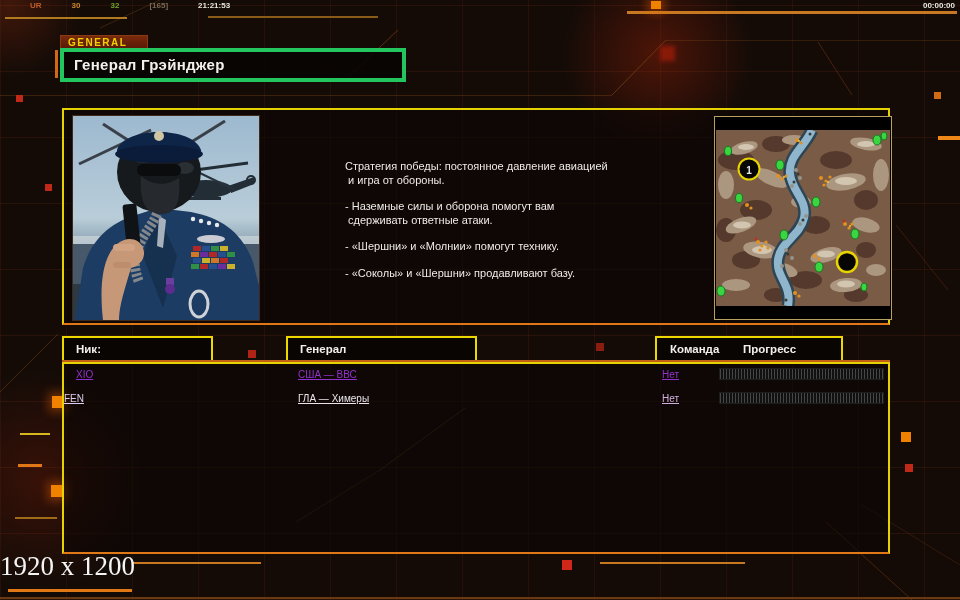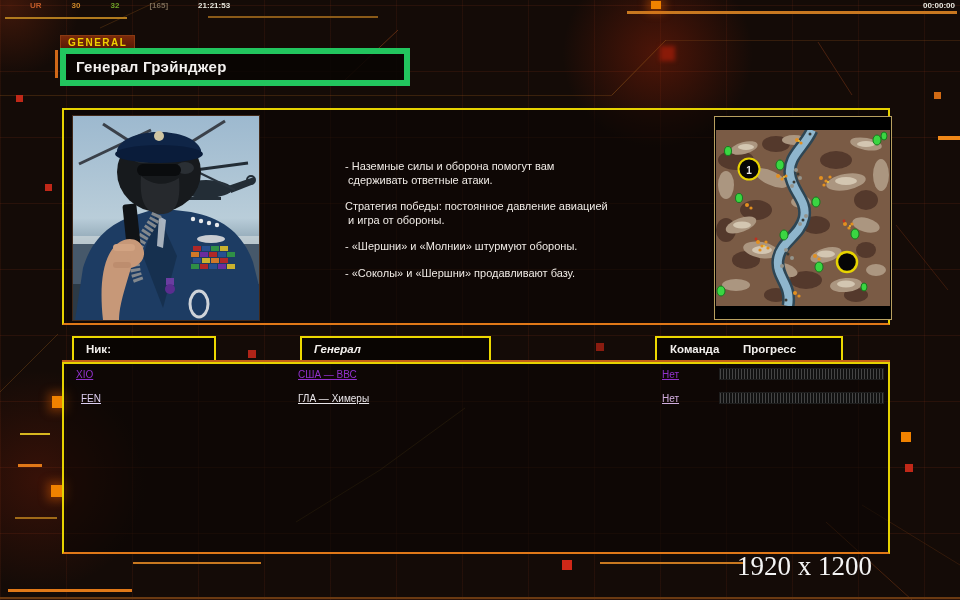--- a/index.html
+++ b/index.html
@@ -15,65 +15,65 @@
       repeating-linear-gradient(90deg, rgba(150,55,25,0.13) 0 1px, transparent 1px 66px);
   }
   .abs{position:absolute;}
   
   .debugbar{left:2px;top:1px;font-size:8px;font-weight:bold;letter-spacing:0;white-space:nowrap;}
   .debugbar span{margin-right:2px;padding-left:28px;}
   .dbg1{color:#c05a28;} .dbg2{color:#cc8828;} .dbg3{color:#70a428;} .dbg4{color:#7a6a55;} .dbg5{color:#e6e6dc;margin-top:20px;}
   .timer{right:5px;top:1px;font-size:8px;font-weight:bold;color:#e8e8e0;}
   
   .tab{
-    left:60px;top:35px;height:12px;padding:1px 7px 0 7px;
+    left:60px;top:35px;height:12px;padding:1px 20px 0 7px;
     background:linear-gradient(#7a2a0a,#581806);
     border:1px solid #8a3a12;border-bottom:none;
     color:#f0d000;font-size:10px;font-weight:bold;letter-spacing:1.5px;
   }
   .titlebox{
     left:60px;top:48px;width:328px;height:26px;
-    border:6px solid #22c55e;background:rgba(8,4,2,0.88);
+    border:4px solid #22c55e;background:rgba(8,4,2,0.88);
     color:#f2f0ee;font-size:15px;font-weight:bold;letter-spacing:.3px;
     line-height:26px;padding-left:10px;
   }
   
   .panel{
     border:2px solid #e6d200;border-bottom-color:#e07818;
     background:rgba(10,5,3,0.55);
   }
   .panel1{left:62px;top:108px;width:824px;height:213px;}
   .panel2{left:62px;top:362px;width:824px;height:188px;}
   .sep-line{left:62px;top:360px;width:828px;height:2px;background:#c2601a;}
   
   .hdrbox{
     top:336px;height:22px;border:2px solid #ecd800;background:rgba(8,4,2,0.9);
     color:#f2efec;font-size:11.5px;font-weight:bold;line-height:22px;
   }
-  .hdr-nick{left:72px;width:131px;padding-left:9px;}
-  .hdr-general{left:300px;width:187px;font-style:italic;}
+  .hdr-nick{left:62px;width:131px;padding-left:16px;}
+  .hdr-general{left:286px;width:187px;}
   .hdr-team{left:655px;width:184px;}
   .hdrbox .lbl{position:absolute;top:0;}
   
   .portrait{left:72px;top:115px;width:186px;height:204px;border:1px solid #41291a;background:#6f8aa0;}
   .portrait svg{display:block;}
   
   .briefing{left:345px;top:160px;width:330px;color:#efeae5;font-size:11px;line-height:13.5px;}
   .briefing .para{white-space:pre-line;margin:0 0 13px 0;}
   
   .minimap{left:714px;top:116px;width:176px;height:202px;border:1px solid #b8a060;background:#000;}
   .minimap svg{display:block;position:absolute;left:1px;top:13px;}
   
   .cell{font-size:10px;line-height:13px;white-space:nowrap;text-decoration:underline;}
   .pbar{
     width:165px;height:12px;background:#0c0c0c;border:1px solid #1d1d1d;box-sizing:border-box;
     background-image:repeating-linear-gradient(90deg,#454545 0 1px,#111 1px 3px);
   }
   
-  .resolution{left:0;top:551px;width:872px;text-align:right;
+  .resolution{left:0;top:551px;width:872px;text-align:left;
     font-family:"Liberation Serif",serif;font-size:27px;color:#f4f4f4;}
   
   .dline{position:absolute;}
   .dsq{position:absolute;}
   .glow{box-shadow:0 0 10px 4px rgba(255,110,0,0.35);}
   svg.overlay{position:absolute;left:0;top:0;pointer-events:none;}
 </style>
 </head>
 <body>
 
@@ -209,25 +209,25 @@
     <ellipse cx="138" cy="123" rx="14" ry="4" fill="#c9ccd2"></ellipse>
 
     <rect x="93" y="162" width="8" height="7" fill="#6a3da0"></rect>
     <circle cx="97" cy="173" r="5" fill="#5a2d8f"></circle>
 
     <ellipse cx="126" cy="188" rx="9" ry="13" fill="none" stroke="#cfd3d8" stroke-width="3"></ellipse>
   </svg>
 </div>
 
 <div class="abs briefing">
+  <div class="para">Стратегия победы: постоянное давление авиацией
+&nbsp;и игра от обороны.</div>
   <div class="para">- Наземные силы и оборона помогут вам
 &nbsp;сдерживать ответные атаки.</div>
-  <div class="para">Стратегия победы: постоянное давление авиацией
-&nbsp;и игра от обороны.</div>
-  <div class="para">- «Шершни» и «Молнии» штурмуют обороны.</div>
+  <div class="para">- «Шершни» и «Молнии» помогут технику.</div>
   <div class="para">- «Соколы» и «Шершни» продавливают базу.</div>
 </div>
 
 <div class="abs minimap">
   <svg width="174" height="176" viewBox="0 0 174 176">
     <rect width="174" height="176" fill="#7a5b45"></rect>
 
     <g fill="#54392c">
       <ellipse cx="20" cy="30" rx="18" ry="10"></ellipse>
         <ellipse cx="60" cy="14" rx="14" ry="8"></ellipse>
@@ -368,19 +368,19 @@
 
 <div class="abs panel panel2"></div>
 
 <div>
   <span class="abs cell" style="left: 76px; top: 368px; color: rgb(146, 50, 205);">XIO</span>
   <span class="abs cell" style="left: 298px; top: 368px; color: rgb(146, 50, 205);">США — ВВС</span>
   <span class="abs cell" style="left: 662px; top: 368px; color: rgb(146, 50, 205);">Нет</span>
   <div class="abs pbar" style="left:719px;top:368px;"></div>
 </div>
 <div>
-  <span class="abs cell" style="left: 81px; top: 392px; color: rgb(221, 207, 240); text-align: right;">FEN</span>
+  <span class="abs cell" style="left: 64px; top: 392px; color: rgb(221, 207, 240); text-align: right;">FEN</span>
   <span class="abs cell" style="left: 298px; top: 392px; color: rgb(233, 229, 233);">ГЛА — Химеры</span>
   <span class="abs cell" style="left: 662px; top: 392px; color: rgb(210, 174, 222);">Нет</span>
   <div class="abs pbar" style="left:719px;top:392px;"></div>
 </div>
 
 <div class="abs resolution">1920 x 1200</div>
 
 </body></html>

